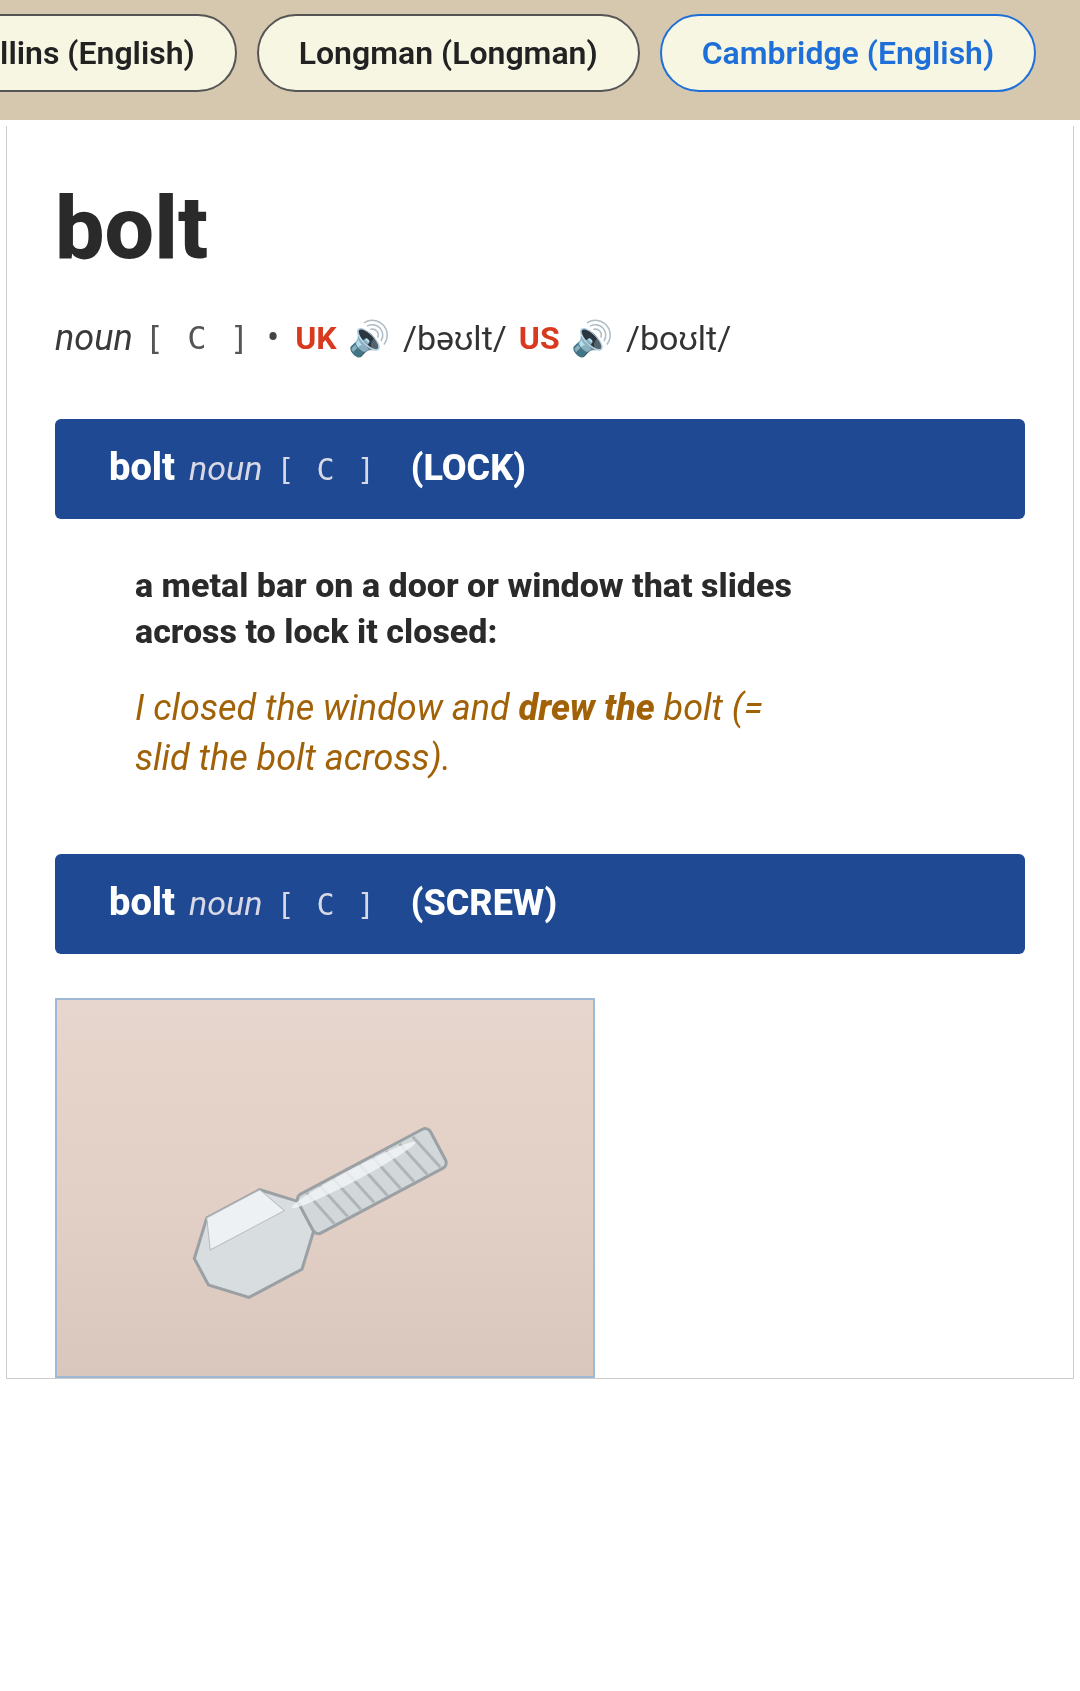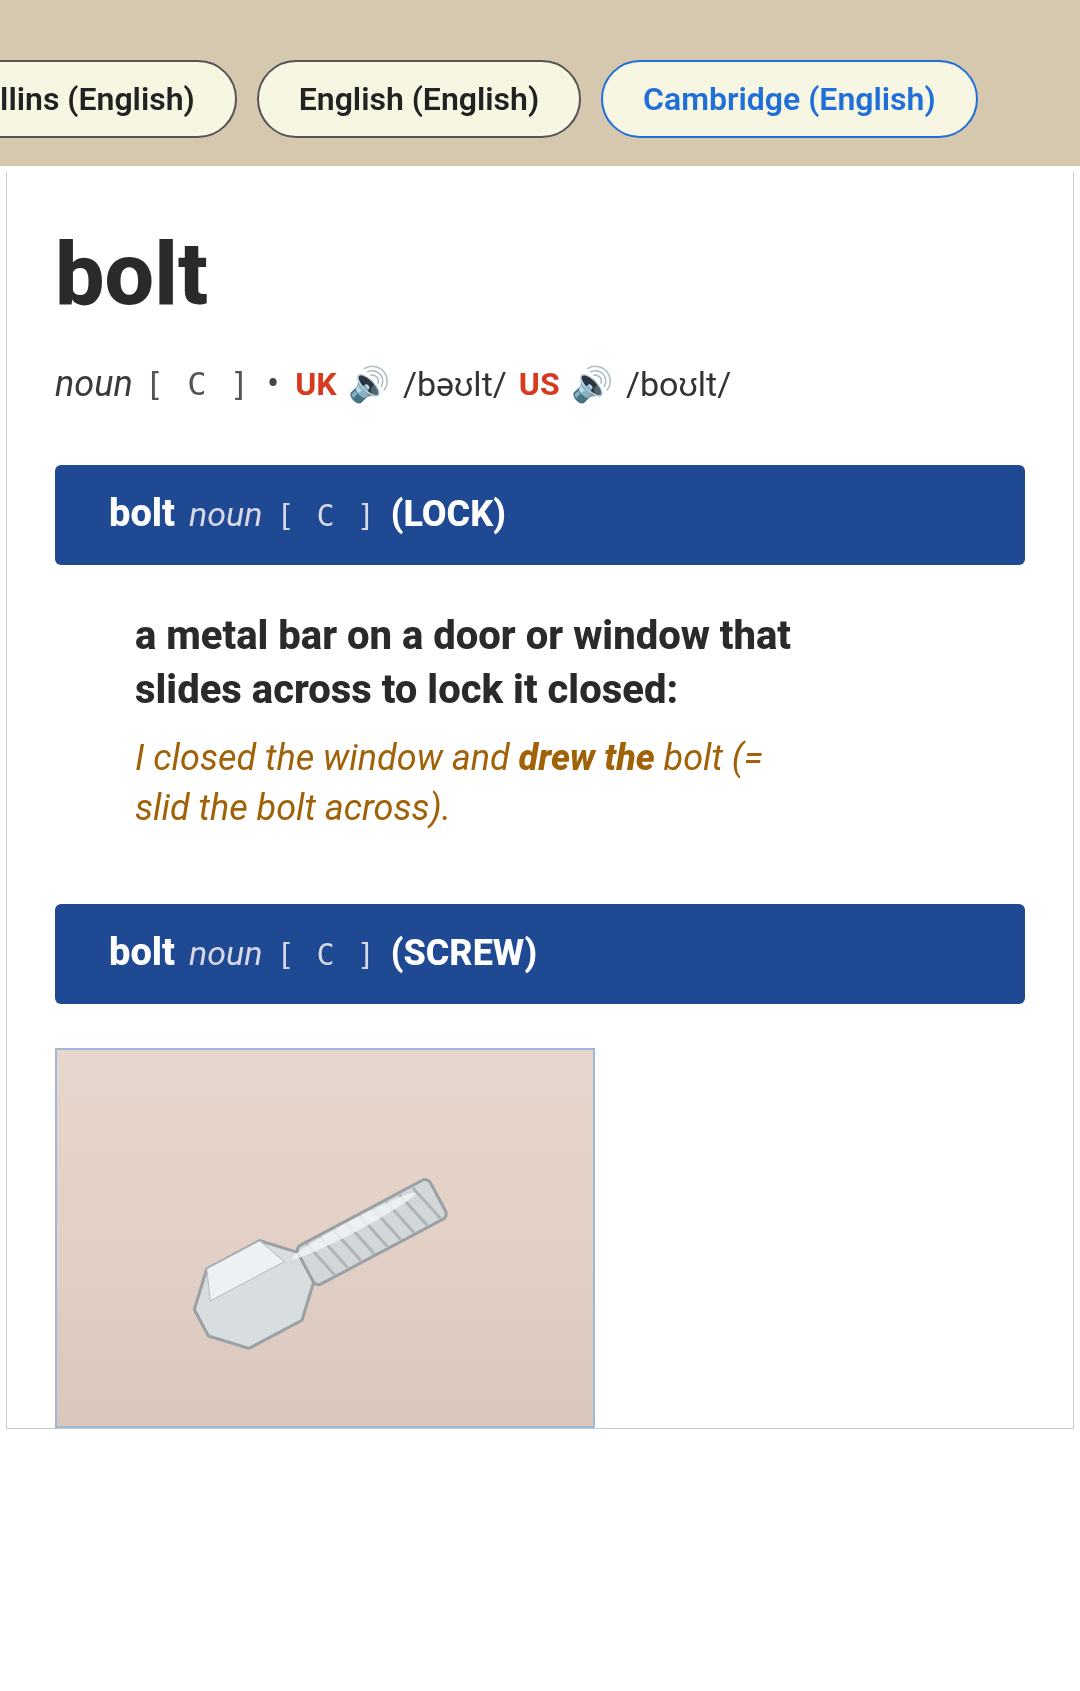--- a/index.html
+++ b/index.html
@@ -26,21 +26,20 @@
     margin-right: 16px;
     cursor: pointer;
   }
   .tab.partial-left {
     margin-left: -80px;
     padding-left: 60px;
   }
   .tab.active {
     border-color: #1f6fd8;
     color: #1f6fd8;
-    margin-top: 46px;
   }
   .content {
     border: 1px solid #ccc;
     border-top: none;
     margin: 6px;
     padding: 50px 48px 0 48px;
     background: #fff;
   }
   .headword {
     font-size: 88px;
@@ -85,28 +84,28 @@
     font-size: 36px;
   }
   .sh-word { font-weight: 800; font-size: 38px; }
   .sh-pos { font-style: italic; color: #d8d8e6; font-size: 34px; }
   .sh-gram {
     font-family: monospace;
     font-size: 30px;
     color: #d8d8e6;
     letter-spacing: 2px;
   }
-  .sh-tag { font-weight: 800; font-size: 36px; margin-left: 0; }
+  .sh-tag { font-weight: 800; font-size: 36px; margin-left: 20px; }
   .sense-body { padding: 0 0 70px 80px; max-width: 740px; }
   .definition {
-    font-size: 40px;
+    font-size: 34px;
     font-weight: 800;
     color: #2a2a2a;
     line-height: 1.35;
-    margin-bottom: 16px;
+    margin-bottom: 28px;
   }
   .example {
     font-size: 36px;
     font-style: italic;
     color: #a16207;
     line-height: 1.4;
   }
   .example .bold { font-weight: 800; font-style: italic; }
   .img-box {
     width: 540px;
@@ -122,21 +121,21 @@
     left: 50%; top: 55%;
     transform: translate(-50%,-50%) rotate(-28deg);
     width: 300px; height: 140px;
   }
 </style>
 </head>
 <body>
 
 <div class="tabs-bar">
   <span class="tab partial-left">ollins (English)</span>
-  <span class="tab">English (English)</span>
+  <span class="tab">Longman (Longman)</span>
   <span class="tab active">Cambridge (English)</span>
 </div>
 
 <div class="content">
 
   <h1 class="headword">bolt</h1>
 
   <div class="pron-line">
     <span class="pos">noun</span>
     <span class="gram">[ C ]</span>

